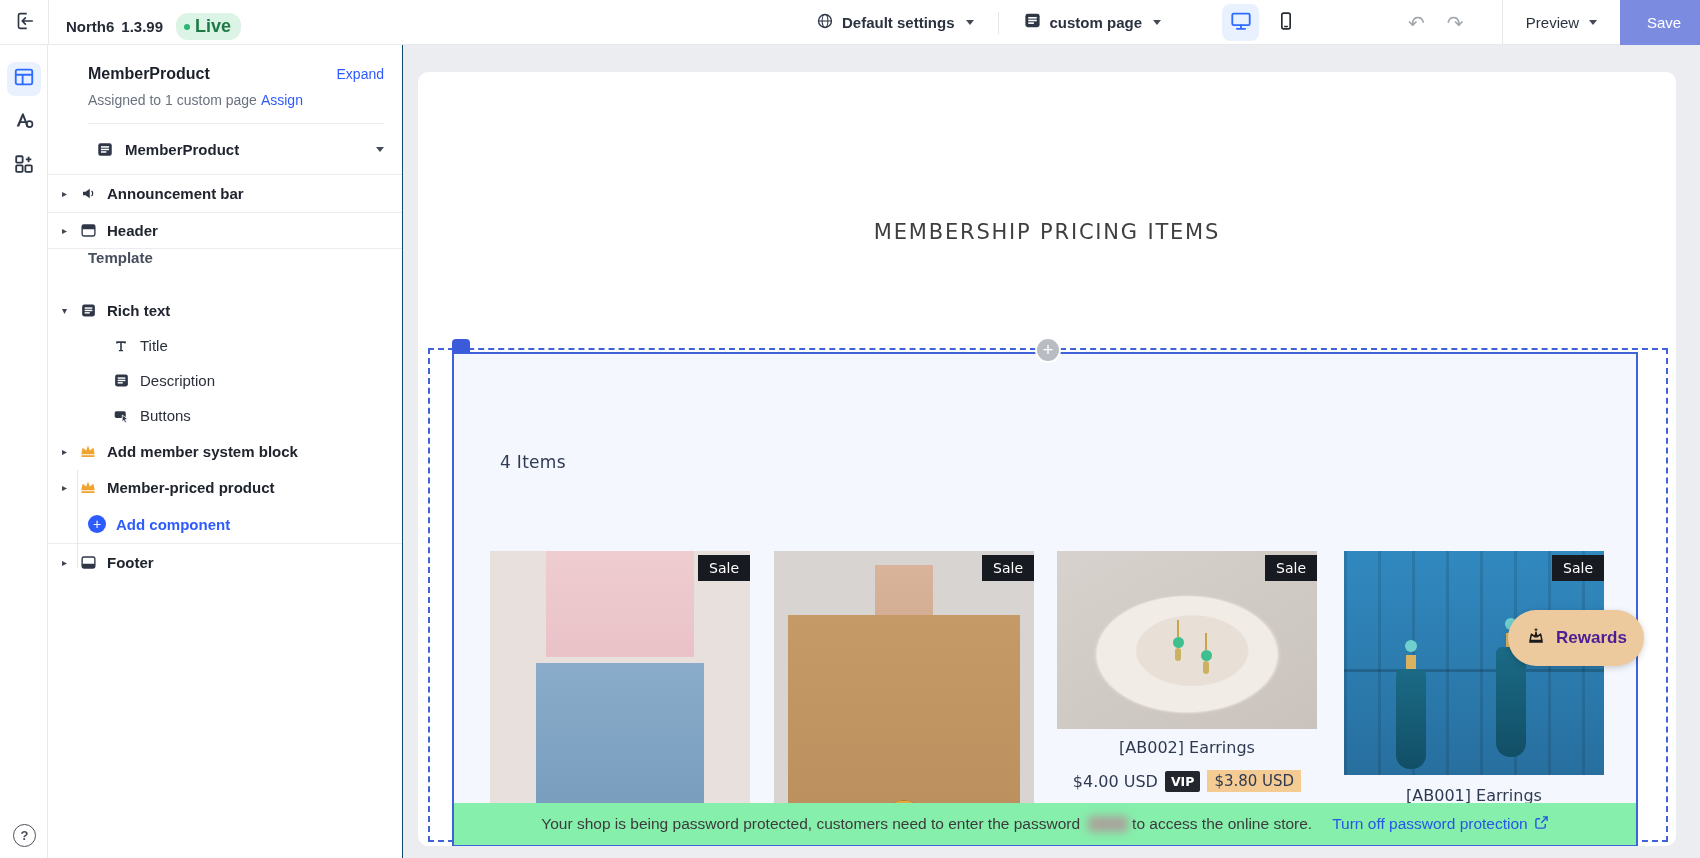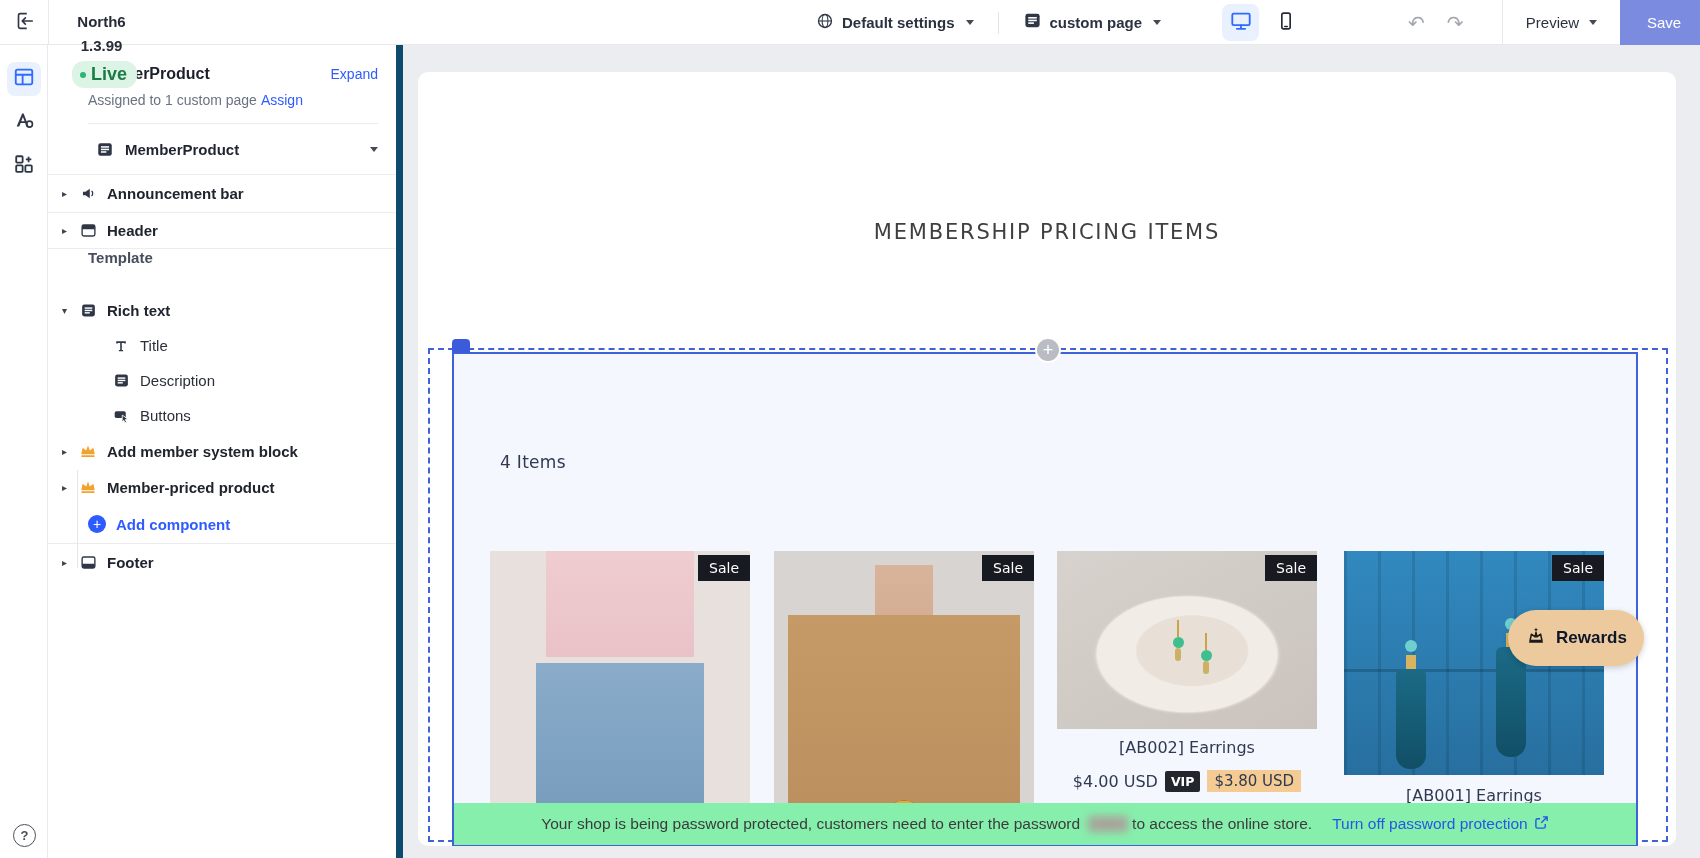--- a/index.html
+++ b/index.html
@@ -6,21 +6,21 @@
   html,body { width:1700px; height:858px; overflow:hidden; }
   body { font-family:"Liberation Sans", sans-serif; background:#ebedf0; color:#22262e; }
   .app { position:relative; width:1700px; height:858px; overflow:hidden; background:#ebedf0; }
 
   
   .topbar { position:absolute; left:0; top:0; width:1700px; height:45px; background:#fff;
             border-bottom:1px solid #e7e9ec; z-index:30; }
   .topbar::before { content:""; position:absolute; left:48px; top:0; width:1px; height:45px; background:#e7e9ec; }
   .exit-btn { position:absolute; left:11px; top:10px; width:26px; height:26px; color:#2f3747;
               display:flex; align-items:center; justify-content:center; cursor:pointer; }
-  .app-id { position:absolute; left:66px; top:13px; height:45px; display:flex; align-items:center; gap:7px;flex-direction:column; }
+  .app-id { position:absolute; left:66px; top:4px; height:45px; display:flex; align-items:center; gap:7px; }
   .app-name, .app-version { font-size:15px; font-weight:700; color:#262b36; }
   .live-pill { display:flex; align-items:center; gap:5px; background:#dbf4e5; border-radius:12px;
                padding:3px 10px 3px 8px; margin-left:6px; }
   .live-dot { width:6px; height:6px; border-radius:50%; background:#2bb673; }
   .live-text { font-size:18px; color:#1e7a45; font-weight:600; }
 
   .tb-center { position:absolute; left:816px; top:0; height:45px; display:flex; align-items:center; }
   .tb-drop { display:flex; align-items:center; gap:8px; cursor:pointer; color:#2f3747; }
   .tb-drop .lbl { font-size:15px; font-weight:600; color:#2b3240; }
   .caret { width:0; height:0; border-left:4px solid transparent; border-right:4px solid transparent;
@@ -47,21 +47,21 @@
   .rail-btn { position:absolute; left:7px; width:34px; height:34px; border-radius:8px;
               display:flex; align-items:center; justify-content:center; cursor:pointer; color:#2f3747; }
   .rail-btn.active { background:#e9f1fe; color:#2f6bff; }
   .r1 { top:17px; } .r2 { top:60px; } .r3 { top:104px; }
   .help-btn { position:absolute; left:13px; top:779px; width:23px; height:23px; border-radius:50%;
               border:1.6px solid #4a4f57; color:#4a4f57; font-size:13px; font-weight:700;
               display:flex; align-items:center; justify-content:center; cursor:pointer; }
 
   
   .sidebar { position:absolute; left:48px; top:45px; width:355px; height:813px; background:#fff;
-             border-right:7px solid #0c4a6e; z-index:20; }
+             border-right:1px solid #0c4a6e; z-index:20; }
   .sb-head { padding:20px 18px 0 40px; }
   .sb-row1 { display:flex; align-items:center; justify-content:space-between; }
   .sb-title { font-size:16px; font-weight:700; color:#1b202b; }
   .link-blue { color:#2e5bff; font-size:14px; cursor:pointer; }
   .sb-row2 { margin-top:9px; font-size:14px; color:#6a7280; }
   .sb-row2 .link-blue { margin-left:4px; }
   .sb-divider { height:1px; background:#ececf0; margin-top:15px; }
   .sb-selector { height:50px; display:flex; align-items:center; padding:0 18px 0 48px; cursor:pointer; }
   .sb-selector .ticon { color:#2f3747; display:flex; }
   .sb-selector .lbl { font-size:15px; font-weight:700; color:#1f2430; margin-left:11px; flex:1; }
@@ -154,21 +154,21 @@
   .pt3 { left:603px; top:384px; } .pt4 { left:890px; top:432px; }
   .p-price-row { position:absolute; left:603px; top:416px; width:260px; display:flex; align-items:center;
                  justify-content:center; gap:7px; }
   .p-price { font-size:16px; color:#2f3a52; }
   .vip-badge { background:#23262d; color:#fff; font-size:12.5px; font-weight:700; padding:3px 6px; border-radius:2px; }
   .vip-price { background:#f3cb93; color:#2f3a52; font-size:15px; padding:2px 7px; }
 
   .rewards-btn { position:absolute; left:1508px; top:610px; width:136px; height:56px; border-radius:28px;
                  background:#ecca9e; z-index:7; display:flex; align-items:center; justify-content:center;
                  gap:9px; cursor:pointer; box-shadow:0 2px 6px rgba(0,0,0,0.18); color:#1b1b1b; }
-  .rewards-lbl { font-size:17px; font-weight:700; color:#0f172a; }
+  .rewards-lbl { font-size:17px; font-weight:700; color:#4c1d95; }
 
   .pw-banner { position:absolute; left:454px; top:803px; width:1182px; height:42px; background:#86efac;
                z-index:5; display:flex; align-items:center; justify-content:center; font-size:15.5px;
                color:#3b3b3b; white-space:nowrap; }
   .pw-blur { display:inline-block; width:40px; height:16px; background:#a9a49b; filter:blur(4px);
              border-radius:3px; margin:0 4px 0 8px; }
   .pw-link { display:inline-flex; align-items:center; gap:6px; color:#2457e6; margin-left:20px;
              cursor:pointer; font-weight:500; }
 </style>
 </head>

